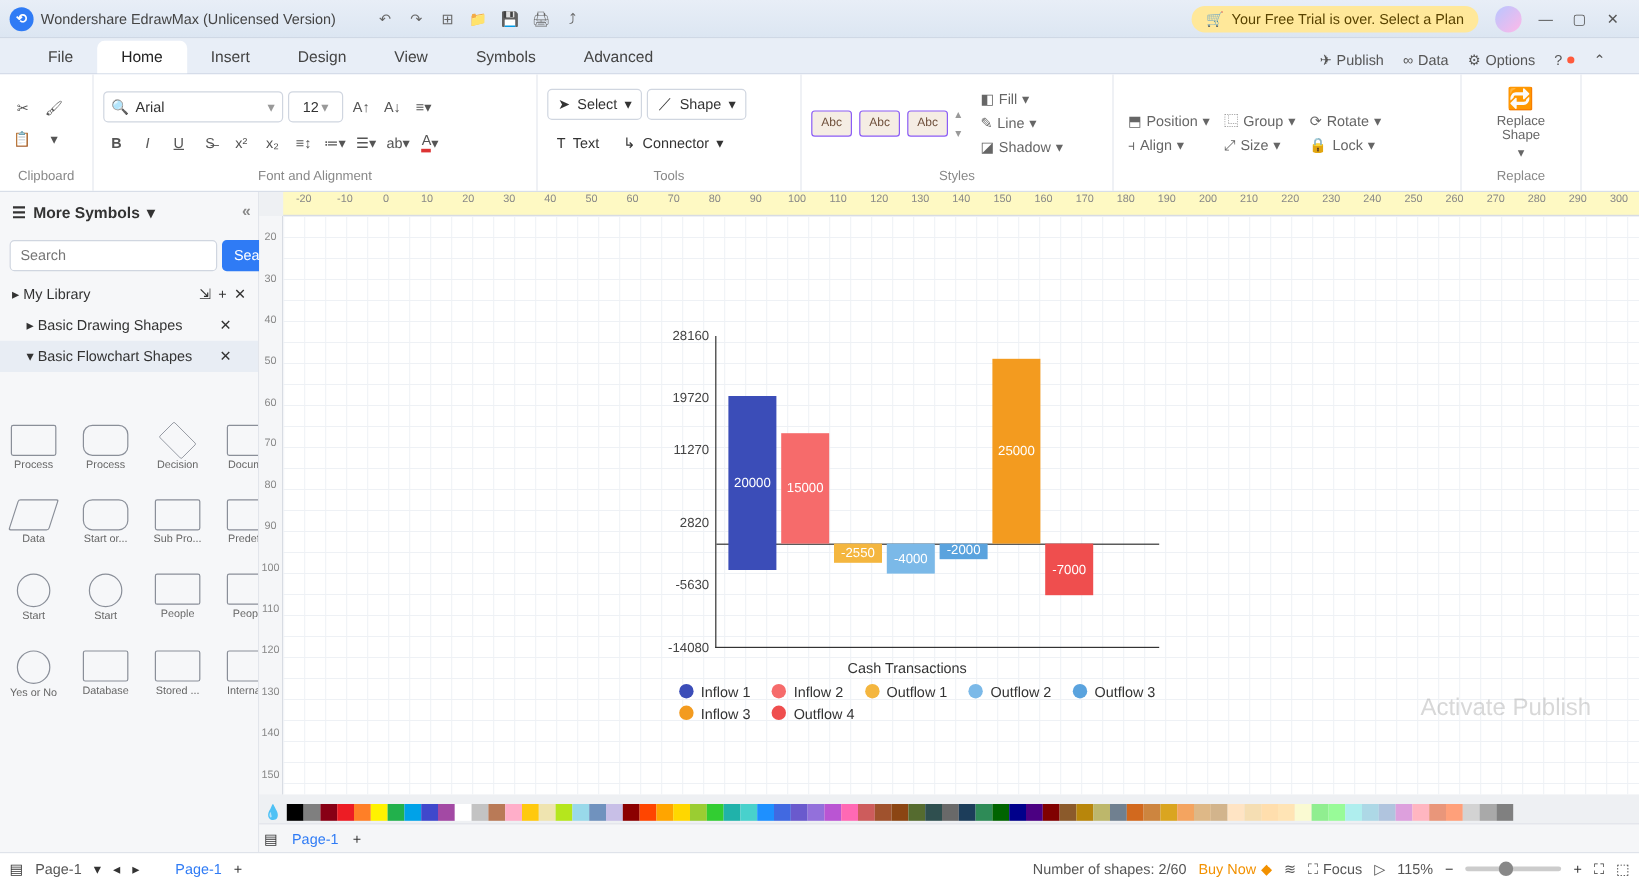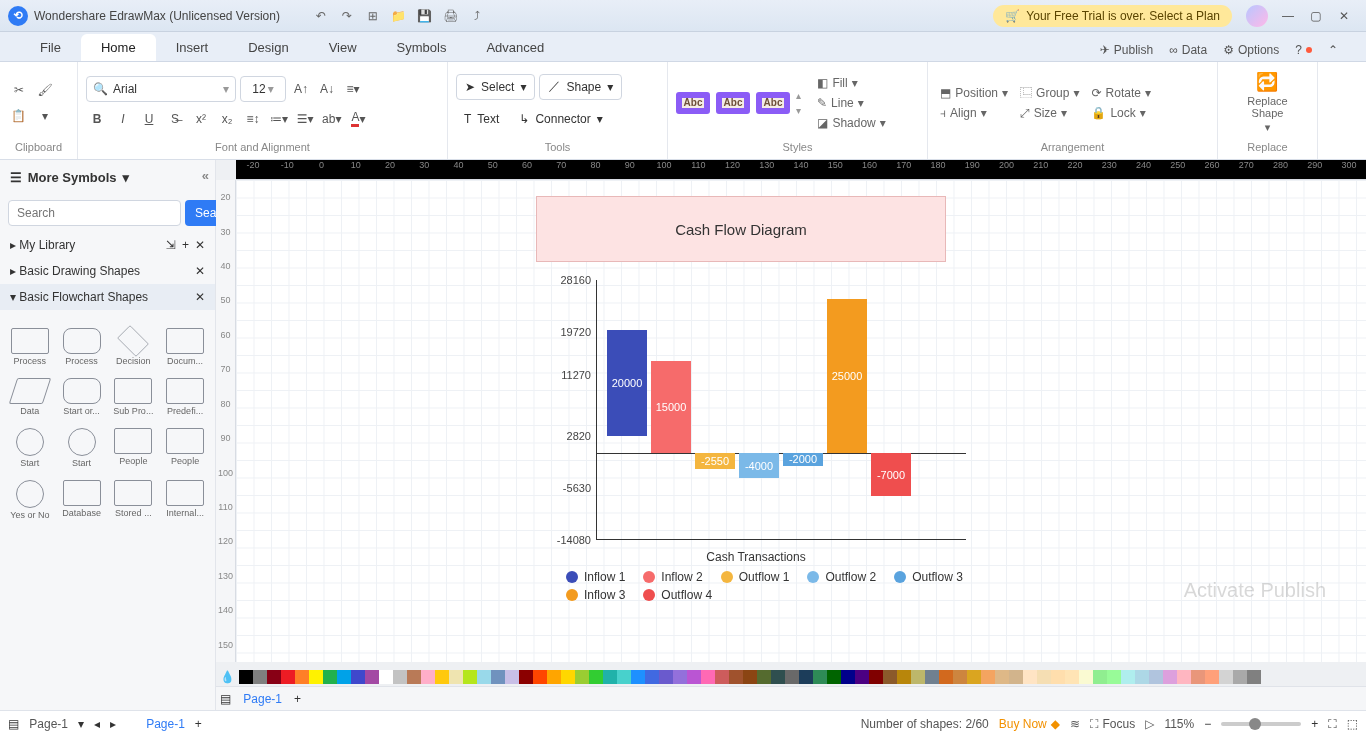--- a/index.html
+++ b/index.html
@@ -27,69 +27,69 @@
 .ribbon{height:98px;background:#fff;display:flex;border-bottom:1px solid #d8dee8;}
 .ribbon-group{border-right:1px solid #e5e8ee;display:flex;flex-direction:column;padding:4px 8px;}
 .ribbon-group-body{flex:1;display:flex;align-items:center;gap:4px;}
 .ribbon-group-label{text-align:center;font-size:11px;color:#888;padding:2px 0;}
 .rb-btn{min-width:22px;height:22px;display:flex;align-items:center;justify-content:center;color:#555;cursor:pointer;border-radius:3px;padding:0 2px;}
 .rb-col{display:flex;flex-direction:column;gap:4px;align-items:flex-start;}
 .rb-row{display:flex;gap:4px;align-items:center;}
 .font-select{height:26px;border:1px solid #d0d6e0;border-radius:4px;padding:0 22px 0 26px;font-size:12px;width:150px;position:relative;display:flex;align-items:center;}
 .size-select{height:26px;border:1px solid #d0d6e0;border-radius:4px;width:46px;display:flex;align-items:center;justify-content:center;font-size:12px;}
 .select-drop{border:1px solid #d0d6e0;border-radius:4px;height:26px;padding:0 8px;display:flex;align-items:center;gap:6px;font-size:12px;}
-.style-box{width:34px;height:22px;border:6px solid #8b5cf6;border-radius:3px;display:flex;align-items:center;justify-content:center;font-size:10px;color:#6e4f3a;background:#f5ede4;font-weight:bold;}
+.style-box{width:34px;height:22px;border:1px solid #8b5cf6;border-radius:3px;display:flex;align-items:center;justify-content:center;font-size:10px;color:#6e4f3a;background:#f5ede4;}
 .big-btn{display:flex;flex-direction:column;align-items:center;gap:2px;padding:4px 8px;font-size:11px;color:#666;}
 .right-item{display:flex;align-items:center;gap:4px;font-size:12px;color:#666;padding:2px 4px;cursor:pointer;}
 
 
 .doctabs{height:26px;background:#f3f5f8;display:flex;align-items:center;padding-left:220px;border-bottom:1px solid #e0e4ea;}
 .doc-tab{display:flex;align-items:center;gap:6px;padding:0 12px;height:100%;font-size:12px;color:#555;position:relative;cursor:pointer;}
 .doc-tab.active{background:#fff;color:#2f7bf5;}
 .doc-tab .dot{width:6px;height:6px;border-radius:50%;background:#ff6b52;}
 .doc-icon{color:#888;font-size:11px;}
 .doc-tab.active .doc-icon{color:#2f7bf5;}
 .add-doc{width:24px;height:24px;display:flex;align-items:center;justify-content:center;font-size:16px;color:#666;cursor:pointer;}
 
 
 .leftpanel{position:absolute;left:0;top:160px;width:216px;bottom:26px;background:#f6f7f9;border-right:1px solid #e2e5eb;display:flex;flex-direction:column;}
 .lp-header{height:34px;display:flex;align-items:center;padding:0 10px;gap:6px;font-weight:bold;font-size:13px;}
 .lp-search-row{display:flex;padding:6px 8px;gap:4px;}
 .lp-search{flex:1;height:26px;border:1px solid #d0d6e0;border-radius:4px;padding:0 8px;font-size:12px;}
 .lp-search-btn{background:#2f7bf5;color:#fff;border:none;border-radius:4px;padding:0 10px;font-size:12px;cursor:pointer;}
 .lp-row{display:flex;align-items:center;justify-content:space-between;padding:6px 10px;font-size:12px;cursor:pointer;}
-.lp-section{padding:6px 10px;font-size:12px;display:flex;align-items:center;justify-content:space-between;cursor:pointer;}
+.lp-section{padding:6px 22px;font-size:12px;display:flex;align-items:center;justify-content:space-between;cursor:pointer;}
 .lp-section.active{background:#e8edf4;}
-.shapes-grid{display:grid;grid-template-columns:repeat(4,1fr);gap:4px;padding:14px 6px;overflow-y:auto;}
+.shapes-grid{display:grid;grid-template-columns:repeat(4,1fr);gap:16px;padding:0 6px;overflow-y:auto;margin-top:40px;}
 .shape-cell{display:flex;flex-direction:column;align-items:center;gap:2px;padding:4px 0;}
 .shape-thumb{width:38px;height:26px;border:1.5px solid #8a8f99;border-radius:2px;}
 .shape-thumb.rounded{border-radius:8px;}
 .shape-thumb.diamond{transform:rotate(45deg) scale(0.7);}
 .shape-thumb.para{transform:skewX(-18deg);width:34px;}
 .shape-thumb.circle{border-radius:50%;width:28px;height:28px;}
 .shape-label{font-size:9px;color:#666;white-space:nowrap;overflow:hidden;text-overflow:ellipsis;width:44px;text-align:center;}
 
 
 .canvas-wrap{position:absolute;left:216px;top:160px;right:0;bottom:26px;background:#eef0f3;}
-.ruler-h{position:absolute;left:20px;right:0;top:0;height:20px;background:#000000;border-bottom:1px solid #d8dce3;font-size:9px;color:#888;display:flex;}
+.ruler-h{position:absolute;left:20px;right:0;top:0;height:20px;background:#fef9c3;border-bottom:1px solid #d8dce3;font-size:9px;color:#888;display:flex;}
 .ruler-h span{width:35px;text-align:center;}
 .ruler-v{position:absolute;left:0;top:20px;bottom:48px;width:20px;background:#f5f6f8;border-right:1px solid #d8dce3;font-size:9px;color:#888;display:flex;flex-direction:column;}
 .ruler-v span{height:35px;display:flex;align-items:center;justify-content:center;}
 .canvas{position:absolute;left:20px;top:20px;right:0;bottom:48px;background:#fff;overflow:hidden;
  background-image:linear-gradient(#eef1f5 1px,transparent 1px),linear-gradient(90deg,#eef1f5 1px,transparent 1px);
  background-size:17.5px 17.5px;}
 .chart-title-box{position:absolute;left:300px;top:16px;width:410px;height:66px;background:#fde3e3;border:1px solid #e8b8b8;display:flex;align-items:center;justify-content:center;font-size:15px;}
 .chart{position:absolute;left:310px;top:100px;width:420px;height:300px;}
 .chart-axes{position:absolute;left:50px;top:0;right:0;bottom:40px;border-left:1px solid #333;border-bottom:1px solid #333;}
 .ytick{position:absolute;right:100%;font-size:11px;color:#444;transform:translateY(-50%);padding-right:6px;}
 .zero-line{position:absolute;left:0;right:0;height:1px;background:#333;}
 .bar{position:absolute;width:40px;display:flex;align-items:center;justify-content:center;color:#fff;font-size:11px;}
 .legend-title{position:absolute;top:270px;left:0;right:0;text-align:center;font-size:12px;}
 .legend{position:absolute;top:290px;left:20px;right:0;display:flex;flex-wrap:wrap;gap:4px 18px;font-size:12px;}
-.legend-item{display:flex;align-items:center;gap:6px;}
+.legend-item{display:flex;align-items:flex-start;gap:6px;}
 .legend-dot{width:12px;height:12px;border-radius:50%;}
 
 
 .color-strip{position:absolute;left:0;right:0;bottom:24px;height:18px;display:flex;align-items:center;padding-left:4px;gap:0;}
 .cs-sw{width:14px;height:14px;}
 
 
 .bottom-doc{position:absolute;left:0;right:0;bottom:0;height:24px;background:#f5f6f8;display:flex;align-items:center;border-top:1px solid #e0e3e9;padding-left:4px;font-size:12px;}
 .bottom-doc .page-tab{color:#2f7bf5;padding:0 12px;}
 
@@ -304,21 +304,20 @@
             <span>Rotate</span>
             <span>▾</span>
           </div>
         <div class="right-item">
             <span>🔒</span>
             <span>Lock</span>
             <span>▾</span>
           </div>
       </div>
     </div>
-    <div class="ribbon-group-label">Arrangement</div>
   </div>
   <div class="ribbon-group" style="width:100px;">
     <div class="ribbon-group-body" style="justify-content:center;">
       <div class="big-btn">
         <span style="font-size:18px;">🔁</span>
         <span style="white-space:pre-line;text-align:center;">Replace
 Shape</span>
         <span>▾</span>
       </div>
     </div>
@@ -496,31 +495,30 @@
       <span>80</span>
       <span>90</span>
       <span>100</span>
       <span>110</span>
       <span>120</span>
       <span>130</span>
       <span>140</span>
       <span>150</span>
     </div>
   <div class="canvas">
-    <div class="chart-title-box">Cash Flow Diagram</div>
     <div class="chart">
       <div class="chart-axes" id="axes">
           <div class="ytick" style="top: 260px;">-14080</div>
           <div class="ytick" style="top: 207.988px;">-5630</div>
           <div class="ytick" style="top: 155.975px;">2820</div>
           <div class="ytick" style="top: 95px;">11270</div>
           <div class="ytick" style="top: 51.9508px;">19720</div>
           <div class="ytick" style="top: 0px;">28160</div>
           <div class="zero-line" style="top: 173.333px;"></div>
-          <div class="bar" style="background: rgb(59, 77, 184); left: 10px; top: 50.2273px; height: 106px;">20000</div>
+          <div class="bar" style="background: rgb(59, 77, 184); left: 10px; top: 50.2273px; height: 145px;">20000</div>
           <div class="bar" style="background: rgb(246, 107, 107); left: 54px; top: 81.0038px; height: 92.3295px;">15000</div>
           <div class="bar" style="background: rgb(244, 182, 63); left: 98px; top: 173.333px; height: 15.696px;">-2550</div>
           <div class="bar" style="background: rgb(123, 185, 232); left: 142px; top: 173.333px; height: 24.6212px;">-4000</div>
           <div class="bar" style="background: rgb(90, 163, 222); left: 186px; top: 173.333px; height: 12.3106px;">-2000</div>
           <div class="bar" style="background: rgb(243, 155, 31); left: 230px; top: 19.4508px; height: 153.883px;">25000</div>
           <div class="bar" style="background: rgb(239, 78, 78); left: 274px; top: 173.333px; height: 43.0871px;">-7000</div>
         </div>
       <div class="legend-title">Cash Transactions</div>
       <div class="legend" id="legend">
           <div class="legend-item">

